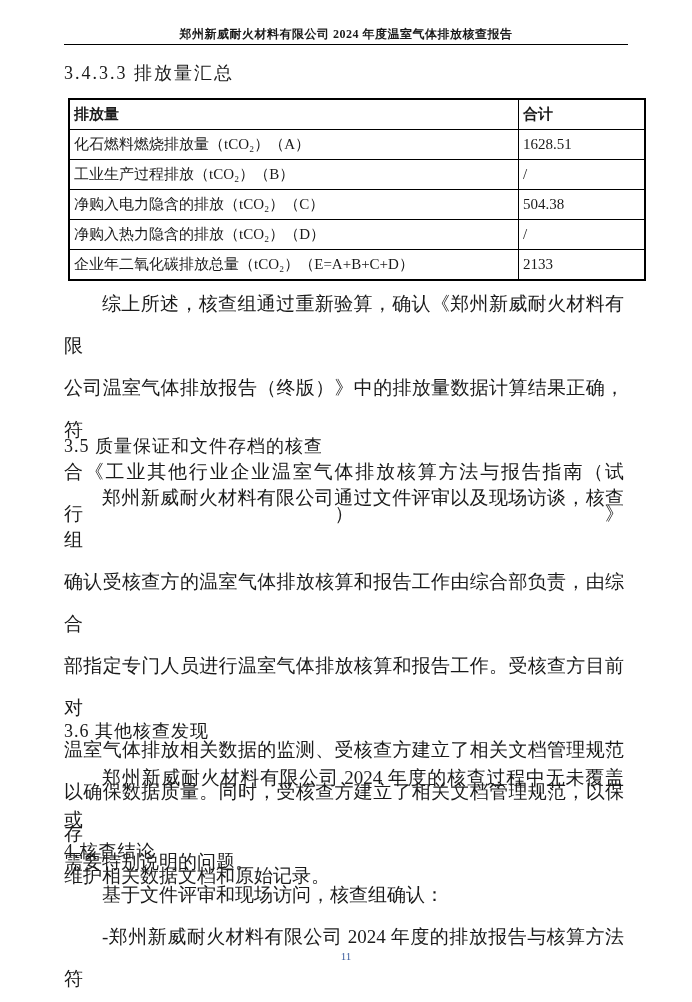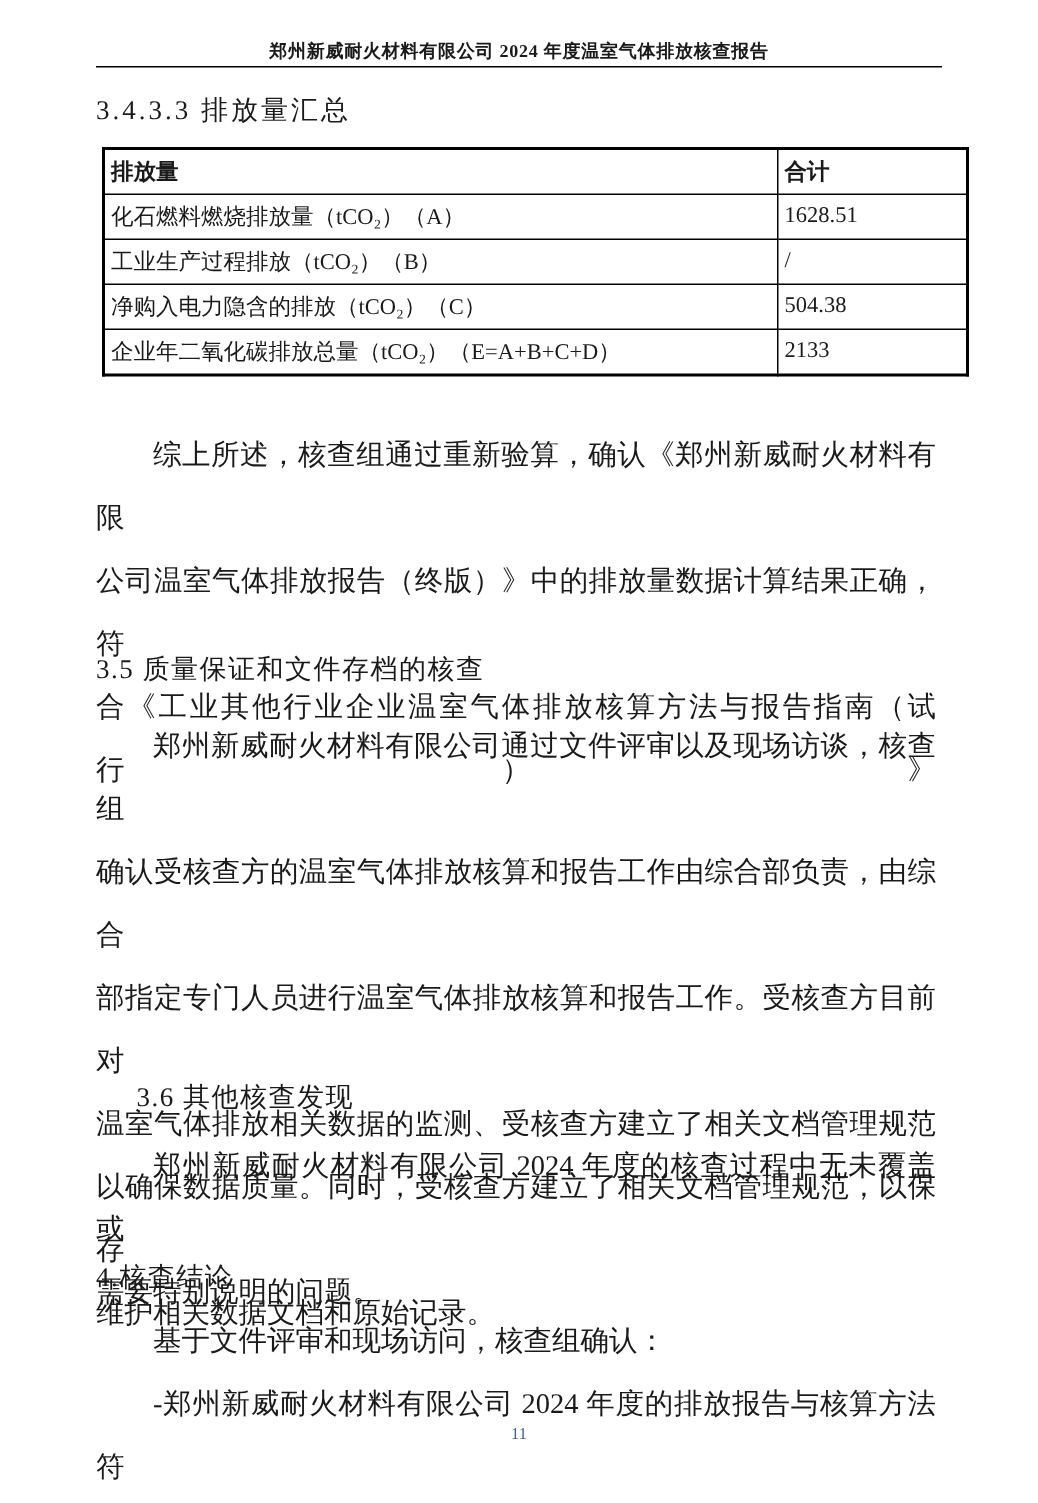--- a/index.html
+++ b/index.html
@@ -30,21 +30,21 @@
   .heading {
     position: absolute;
     left: 64px; width: 564px;
     font-size: 18px;
     font-weight: 400;
     line-height: 26px;
     letter-spacing: 1px;
   }
   .heading-1 { top: 60px; letter-spacing: 2px; }
   .heading-35 { top: 433px; }
-  .heading-36 { top: 718px; margin-left: 27px; }
+  .heading-36 { top: 718px; }
   .heading-4  { top: 838px; }
 
   table.summary {
     position: absolute;
     top: 98px; left: 68px;
     width: 557px;
     border-collapse: collapse;
     table-layout: fixed;
     border: 2px solid #000;
     font-size: 15px;
@@ -111,20 +111,24 @@
     </tr>
     <tr>
       <td>工业生产过程排放（tCO₂）（B）</td>
       <td>/</td>
     </tr>
     <tr>
       <td>净购入电力隐含的排放（tCO₂）（C）</td>
       <td>504.38</td>
     </tr>
     <tr>
+      <td>净购入热力隐含的排放（tCO₂）（D）</td>
+      <td>/</td>
+    </tr>
+    <tr>
       <td>企业年二氧化碳排放总量（tCO₂）（E=A+B+C+D）</td>
       <td class="bold-value">2133</td>
     </tr>
   </tbody>
     </table>
 
   <div class="para para-summary">
     <div class="line indent">综上所述，核查组通过重新验算，确认《郑州新威耐火材料有限</div>
     <div class="line">公司温室气体排放报告（终版）》中的排放量数据计算结果正确，符</div>
     <div class="line">合《工业其他行业企业温室气体排放核算方法与报告指南（试行）》</div>

